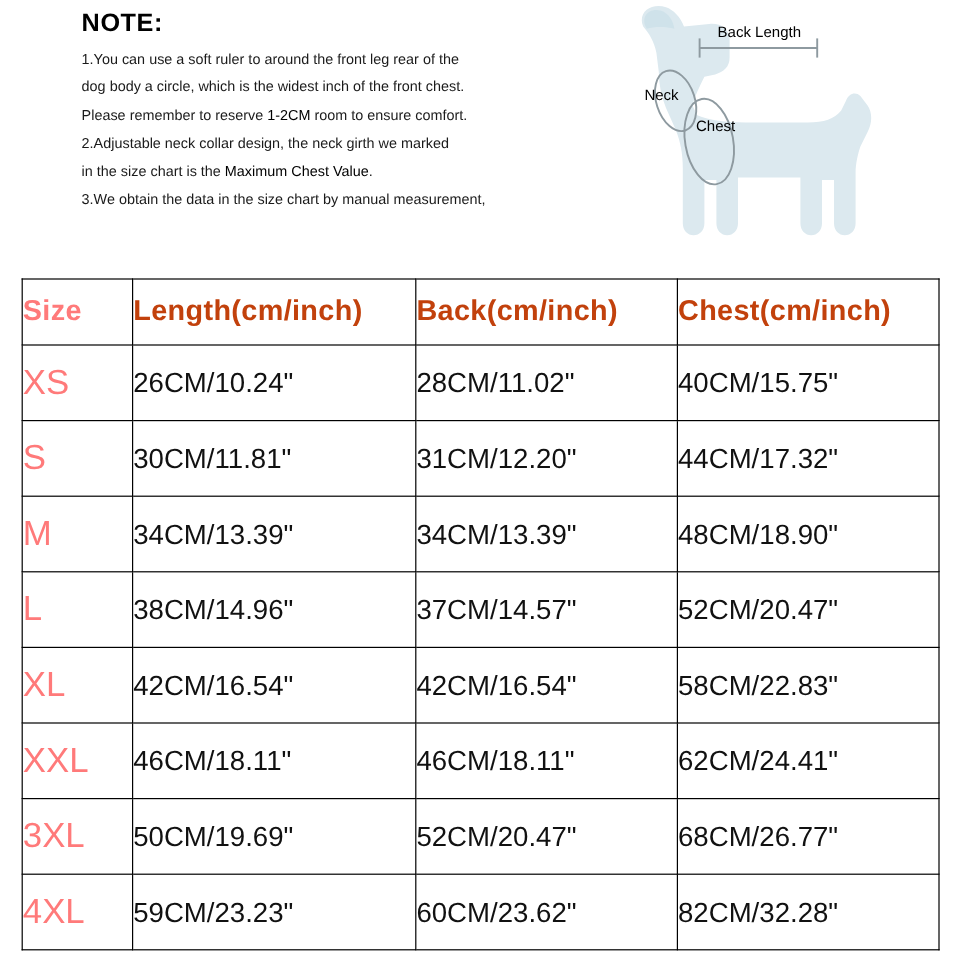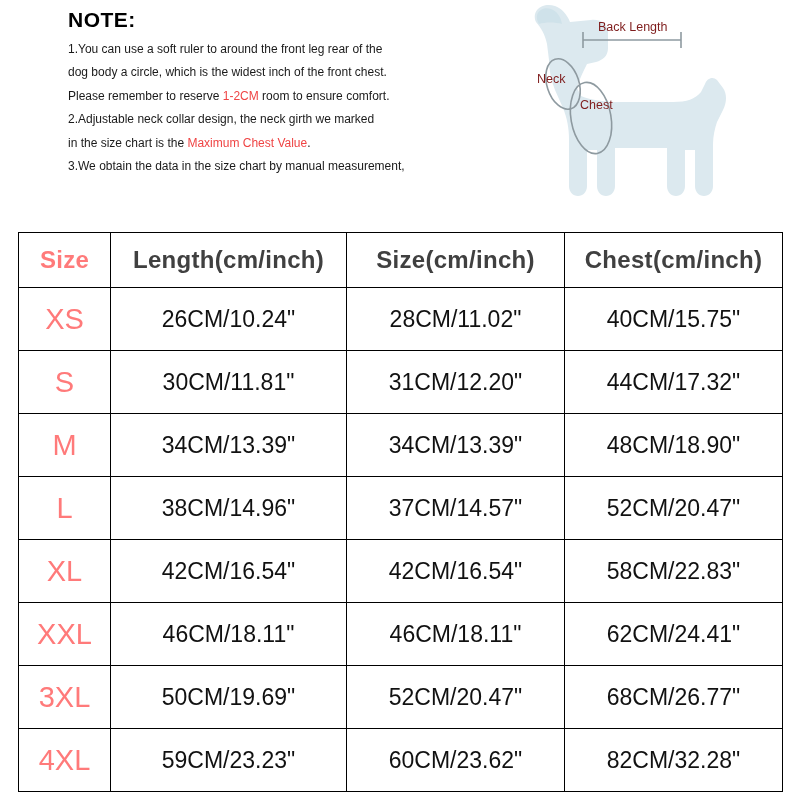--- a/index.html
+++ b/index.html
@@ -38,69 +38,69 @@
     letter-spacing: 0.5px;
     margin: 0 0 6px 0;
   }
   .note-line {
     font-size: 12px;
     color: #1a1a1a;
     line-height: 1.95;
     white-space: nowrap;
   }
   .hl {
-    color: #ef4444;
+    color: #000000;
   }
 
   
   .dog-figure {
     position: absolute;
     left: 495px;
     top: 0px;
     width: 300px;
     height: 218px;
   }
   .dog-figure svg {
     display: block;
   }
   .dog-label {
     position: absolute;
     font-size: 12.5px;
-    color: #7f1d1d;
+    color: #000000;
     font-family: "Liberation Sans", sans-serif;
     white-space: nowrap;
   }
   .lbl-back { left: 103px; top: 20px; }
   .lbl-neck { left: 42px; top: 72px; }
   .lbl-chest { left: 85px; top: 98px; }
 
   
   .size-table {
     position: absolute;
     left: 18px;
     top: 232px;
     width: 764px;
     border-collapse: collapse;
     table-layout: fixed;
   }
   .size-table th,
   .size-table td {
     border: 1px solid #000;
-    text-align: center;
+    text-align: left;
     vertical-align: middle;
     padding: 0;
   }
   .size-table col.c-size { width: 92px; }
   .size-table col.c-len  { width: 236px; }
   .size-table col.c-neck { width: 218px; }
   .size-table col.c-chest{ width: 218px; }
 
   .size-table thead th {
     height: 54px;
-    color: #404040;
+    color: #c2410c;
     font-size: 24px;
     font-weight: bold;
     letter-spacing: 0.3px;
   }
   .size-table thead th.hdr-size {
     color: #ff7a7a;
   }
   .size-table tbody td {
     height: 62px;
     font-size: 23px;
@@ -181,21 +181,21 @@
     <colgroup>
       <col class="c-size">
       <col class="c-len">
       <col class="c-neck">
       <col class="c-chest">
     </colgroup>
     <thead>
       <tr>
         <th class="hdr-size">Size</th>
         <th>Length(cm/inch)</th>
-        <th>Size(cm/inch)</th>
+        <th>Back(cm/inch)</th>
         <th>Chest(cm/inch)</th>
       </tr>
     </thead>
     <tbody id="size-table-body">
         <tr>
           <td class="cell-size">XS</td>
           <td>26CM/10.24"</td>
           <td>28CM/11.02"</td>
           <td>40CM/15.75"</td>
         </tr>

